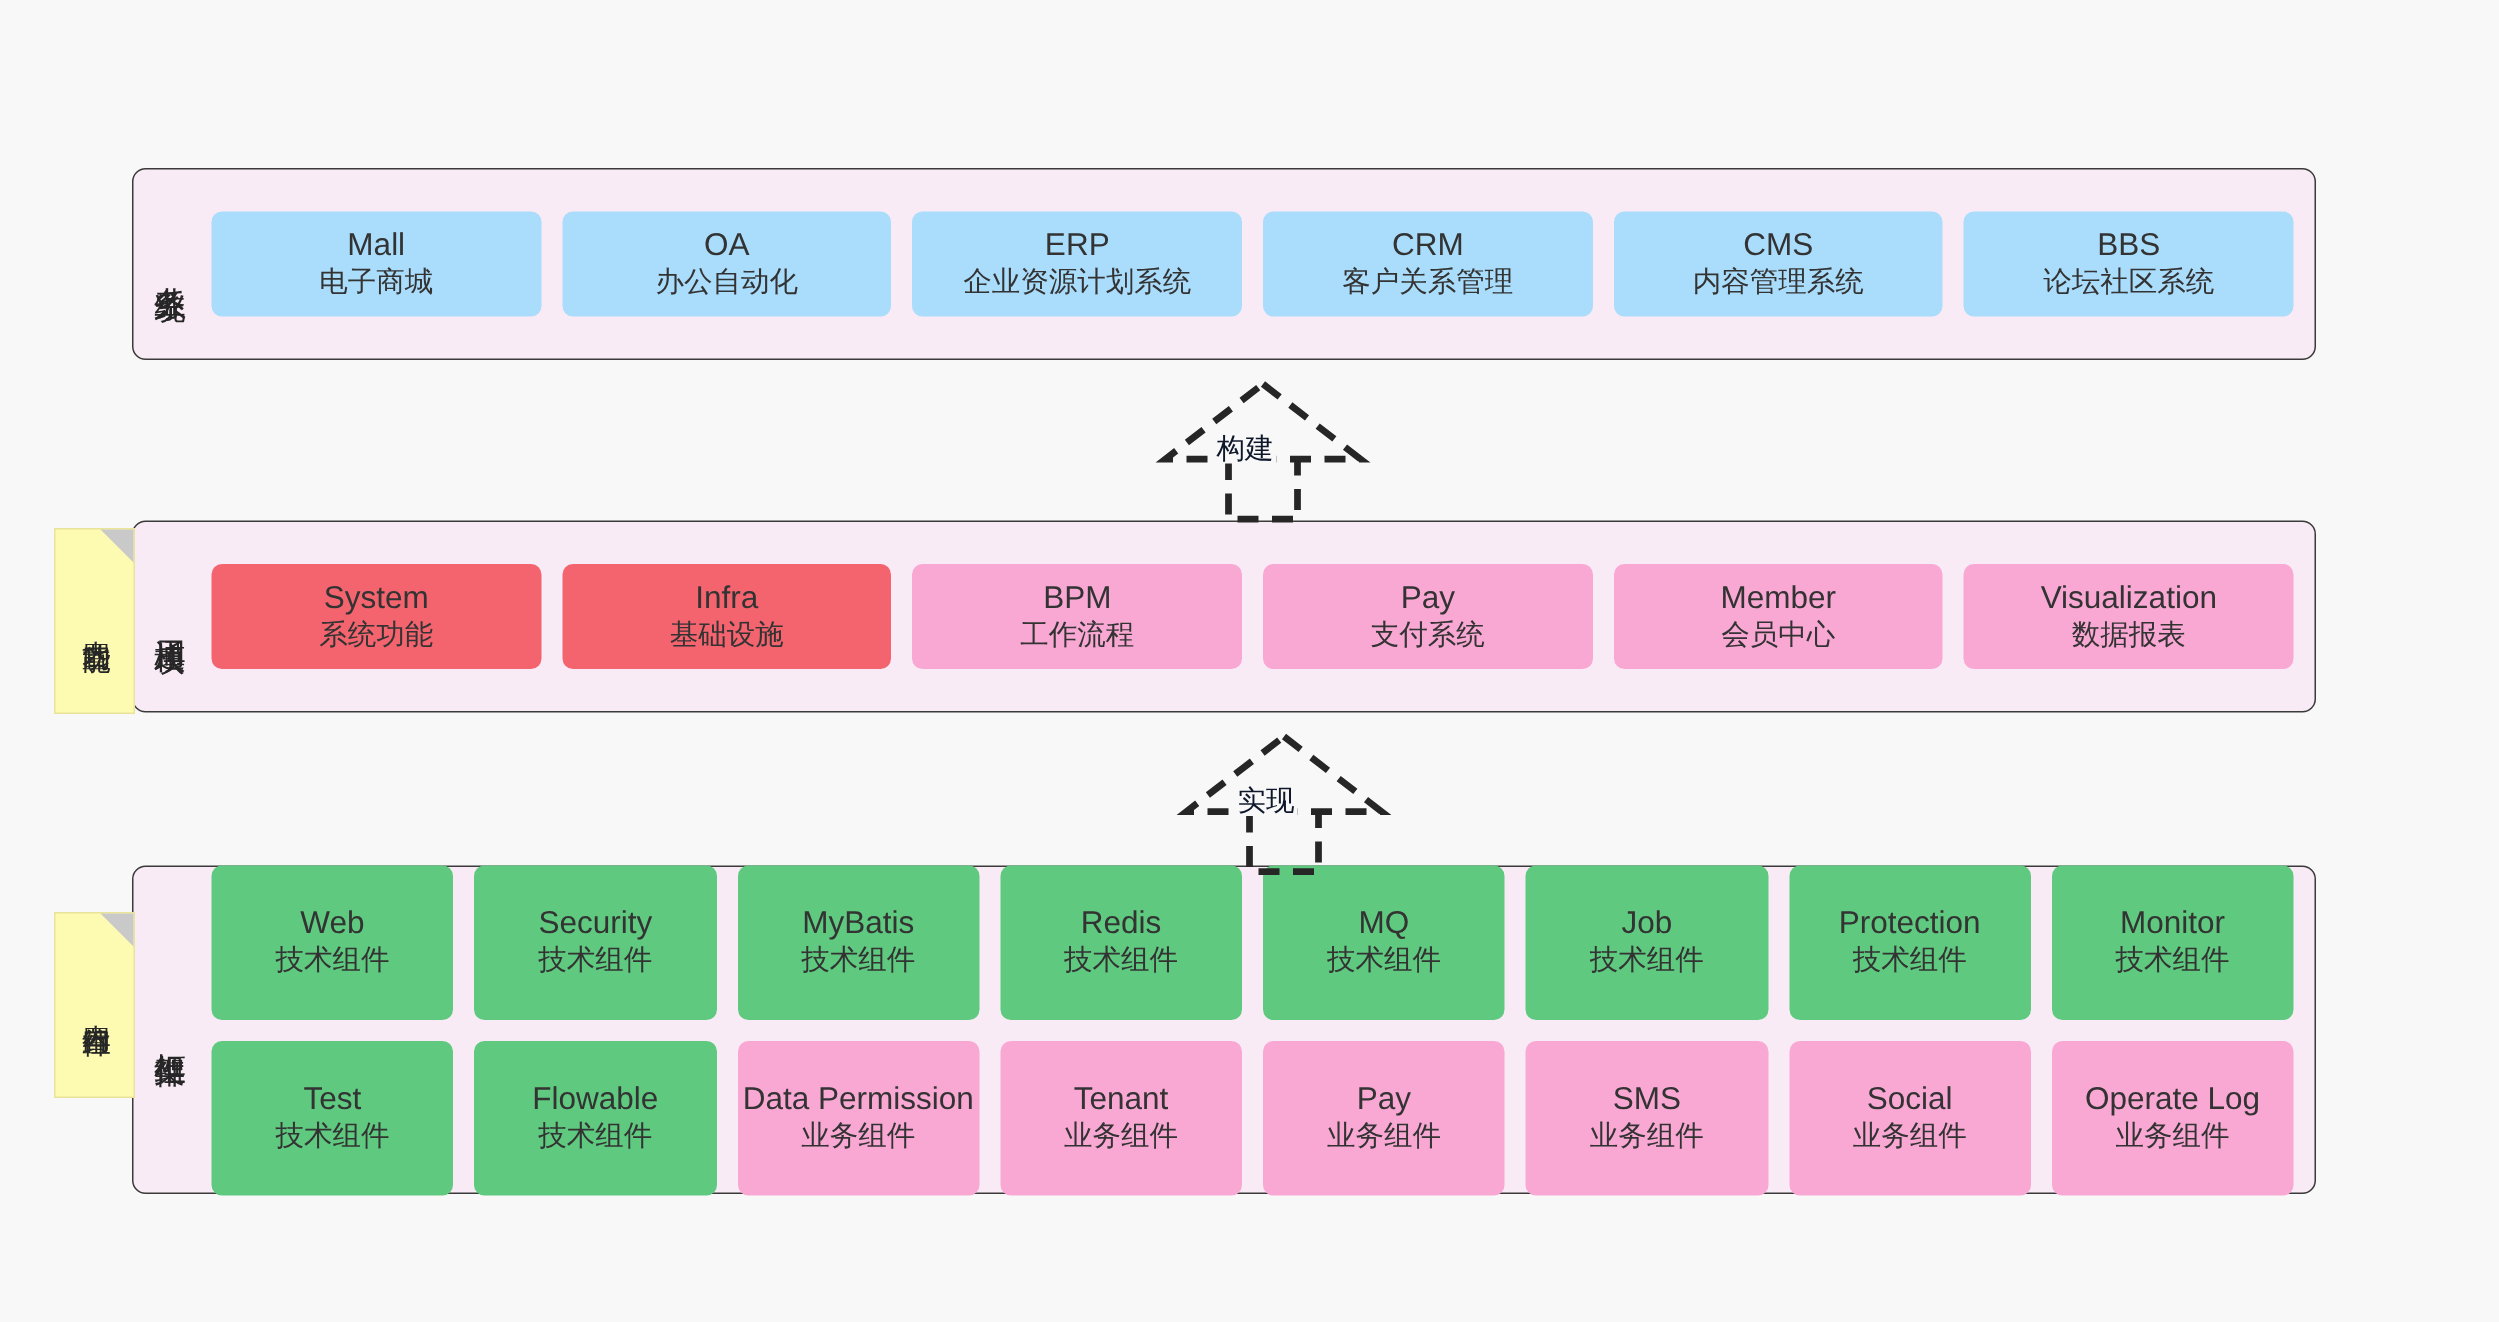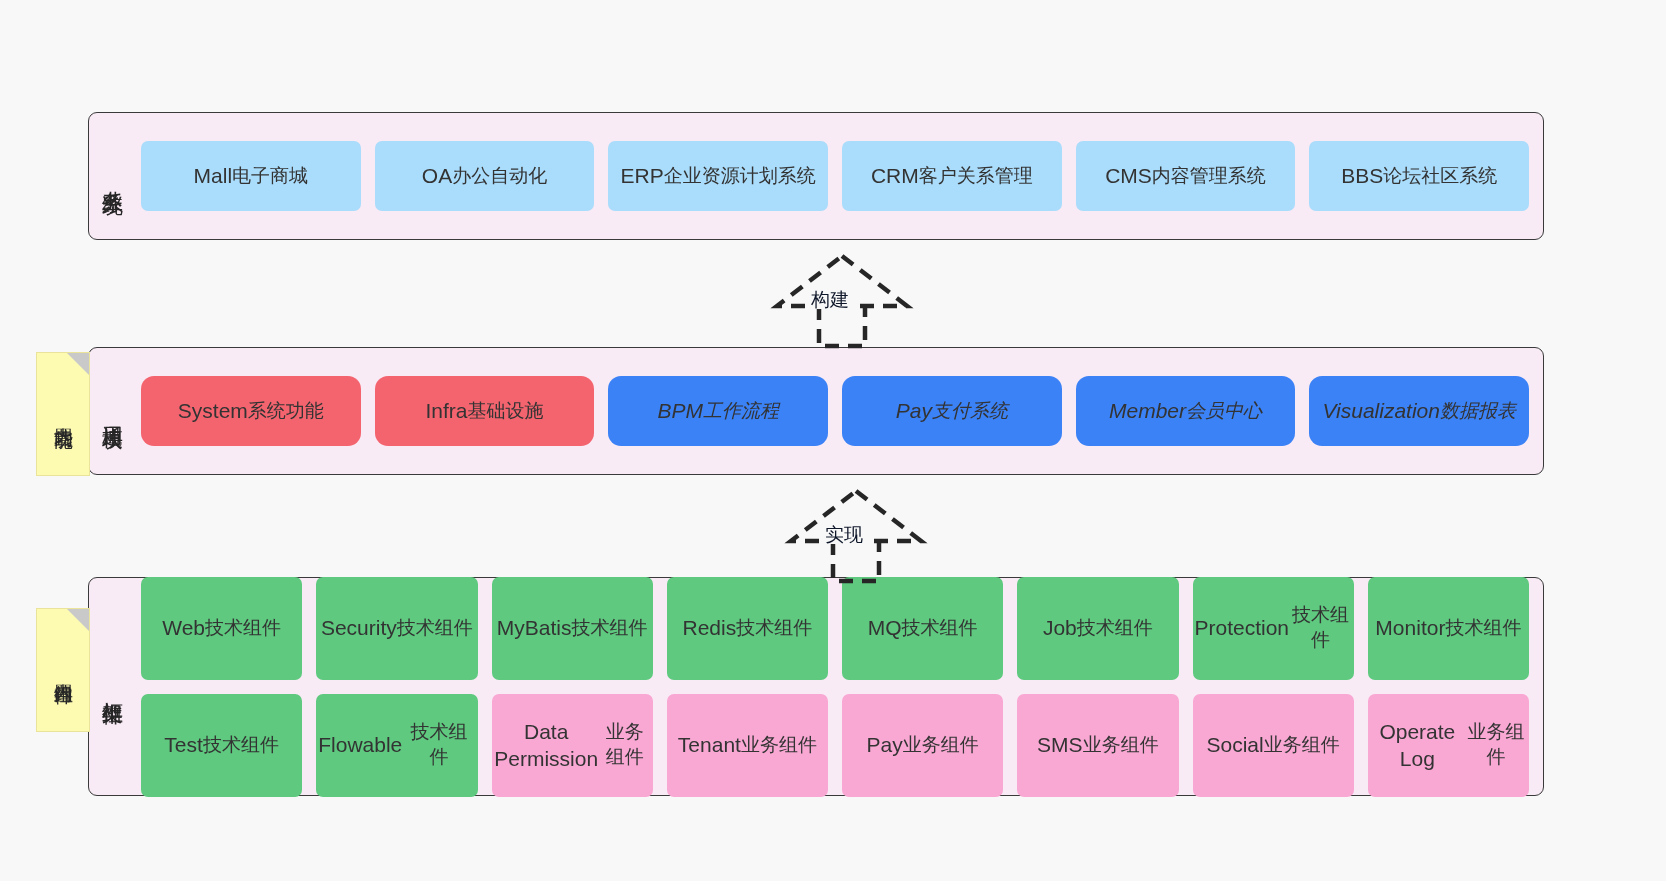--- a/index.html
+++ b/index.html
@@ -45,46 +45,46 @@
   }
   .row {
     display: flex;
     gap: 14px;
     align-items: stretch;
   }
   .card {
     flex: 1 1 0;
     border-radius: 7px;
     display: flex;
-    flex-direction: row;
+    flex-direction: column;
     align-items: center;
     justify-content: center;
     text-align: center;
     color: #333333;
     line-height: 1.30;
     padding: 4px 2px;
     overflow: hidden;
   }
   .card .t-en { font-size: 21px; }
   .card .t-cn { font-size: 19px; }
 
   
   .c-blue       { background: #aadcfb; }
   .c-red        { background: #f4646f; }
-  .c-pink       { background: #3b82f6; font-style: italic; }
+  .c-pink       { background: #f9a8d4; }
   .c-green      { background: #5ec97f; }
   .c-greenlight { background: #f9a8d4; }
 
   
   #layer-business { left: 88px;  top: 112px; width: 1456px; height: 128px; }
   #layer-common   { left: 88px;  top: 347px; width: 1456px; height: 128px; }
   #layer-frame    { left: 88px;  top: 577px; width: 1456px; height: 219px; }
 
   #layer-business .card { height: 70px; }
-  #layer-common   .card { height: 70px; border-radius: 13px; }
+  #layer-common   .card { height: 70px; }
   #layer-frame    .card { height: 103px; }
 
   
   .sticky {
     position: absolute;
     width: 54px;
     background: #fdfbb2;
     border: 1px solid #e9e49a;
     display: flex;
     align-items: center;

